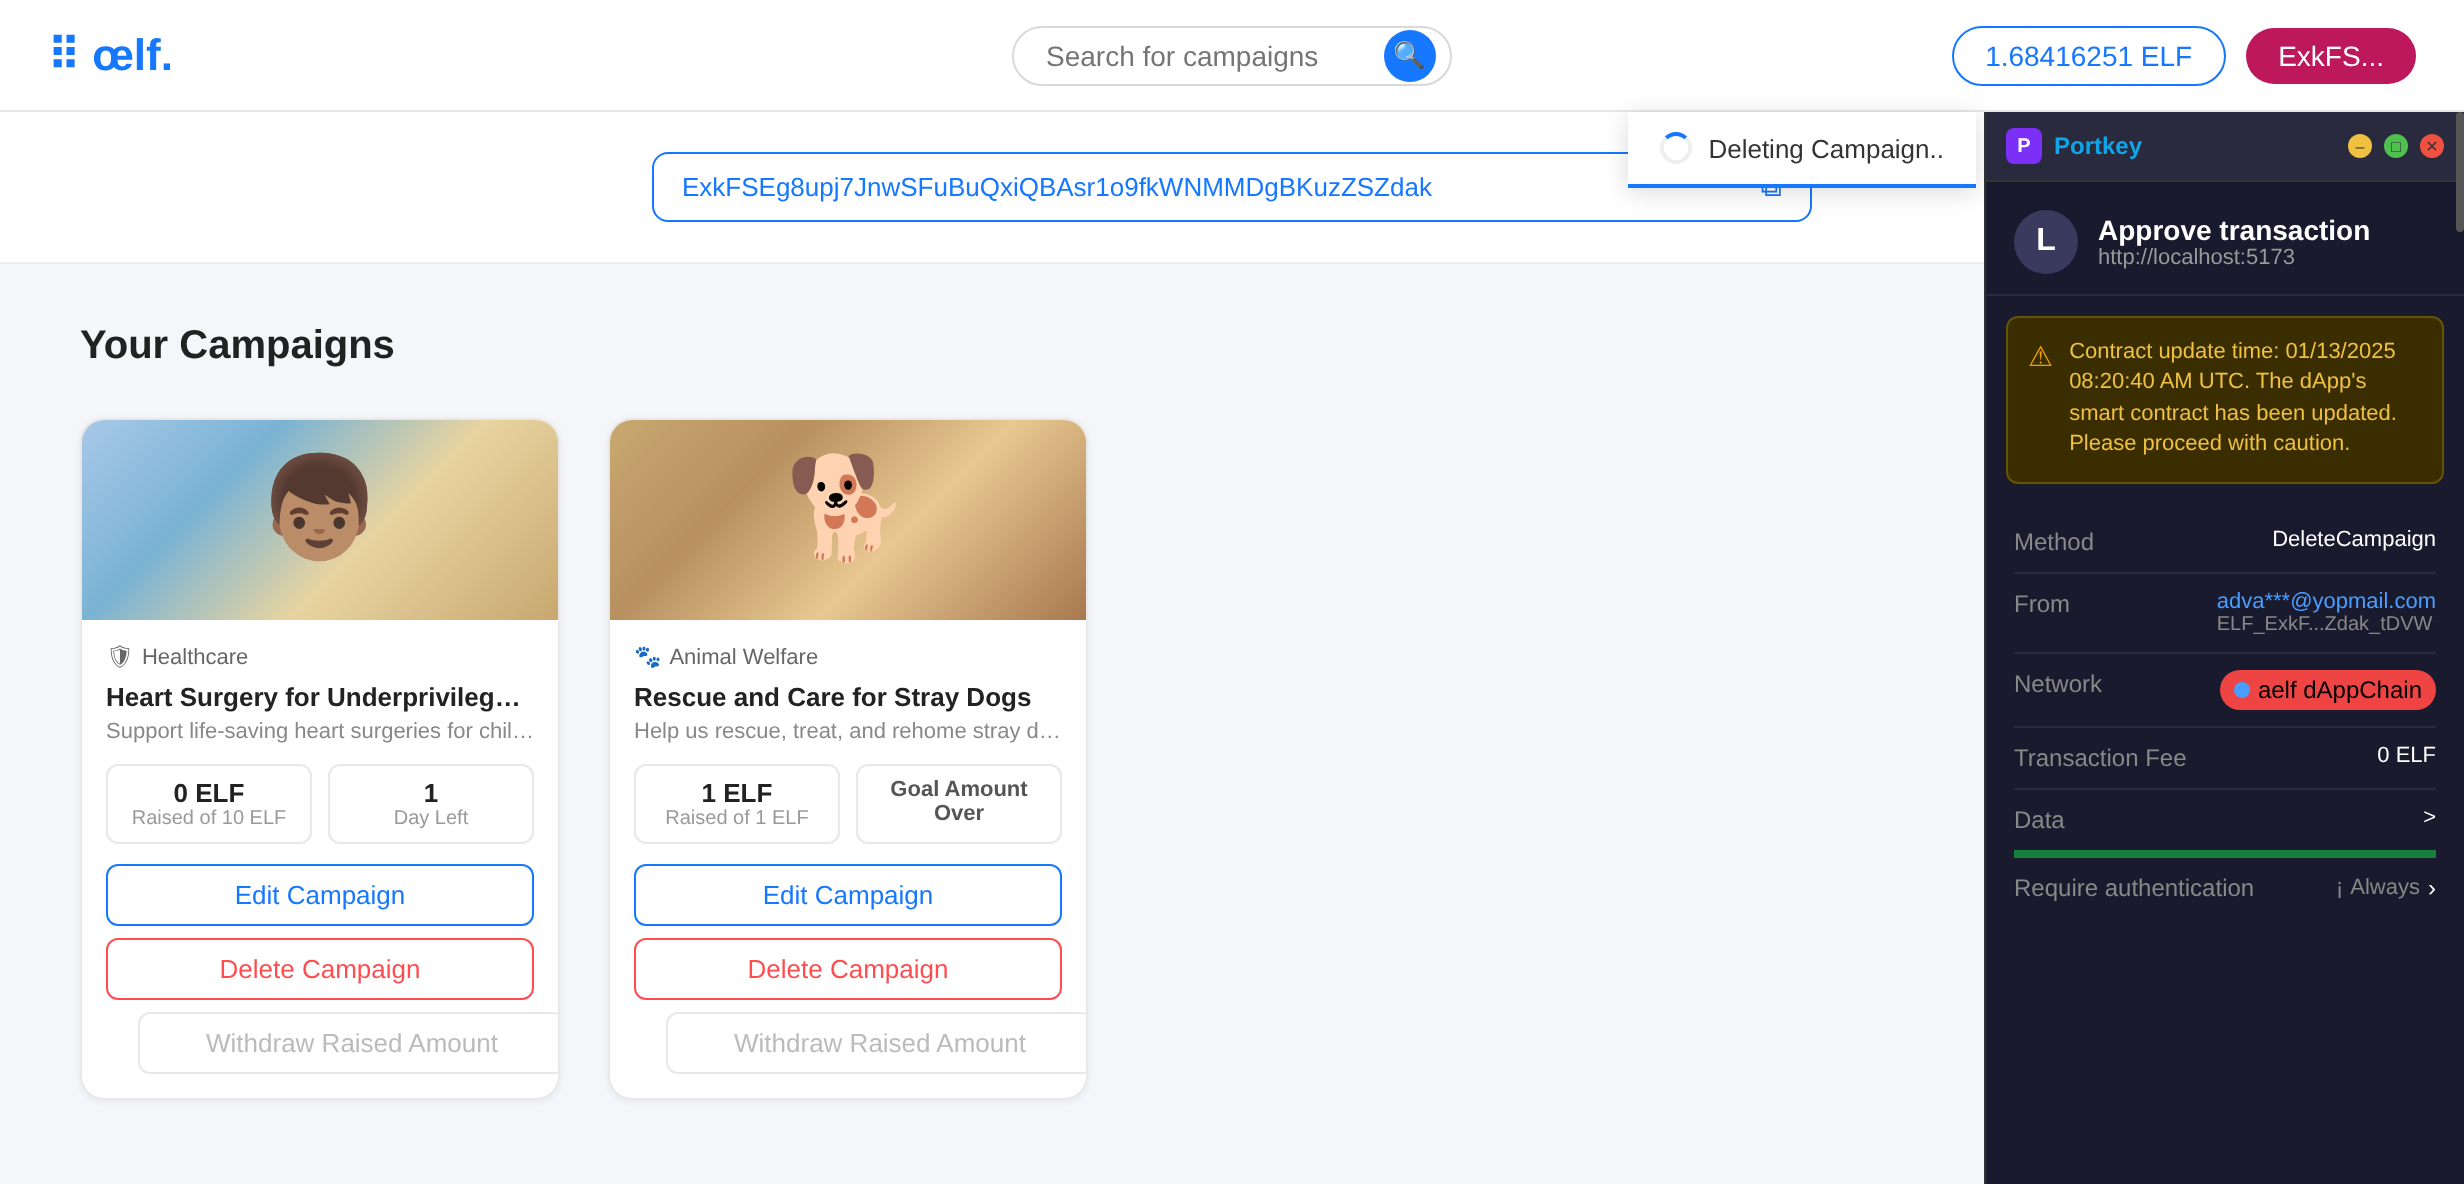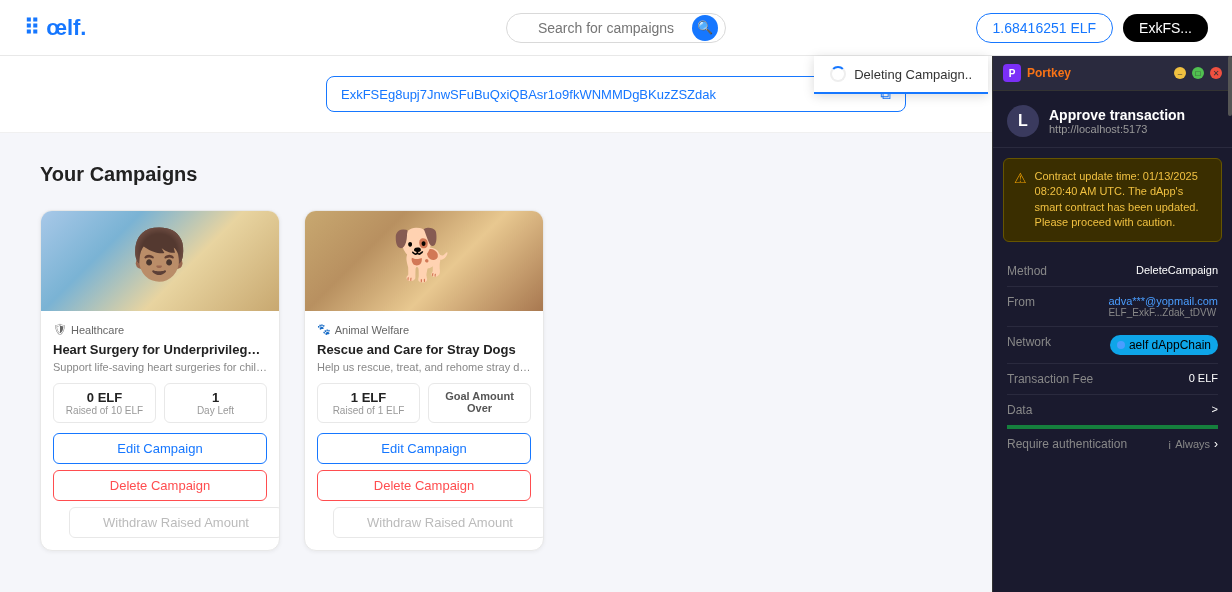--- a/index.html
+++ b/index.html
@@ -34,21 +34,20 @@
     }
     .search-input {
       border: 1px solid #d9d9d9;
       border-radius: 20px;
       padding: 6px 36px 6px 16px;
       font-size: 14px;
       color: #aaa;
       width: 220px;
       outline: none;
       background: #fff;
-      text-align: center;
     }
     .search-btn {
       position: absolute;
       right: 8px;
       background: #1677ff;
       border: none;
       border-radius: 50%;
       width: 26px;
       height: 26px;
       display: flex;
@@ -62,21 +61,21 @@
       border: 1.5px solid #1677ff;
       border-radius: 20px;
       padding: 6px 16px;
       font-size: 14px;
       color: #1677ff;
       background: #fff;
       cursor: pointer;
       margin-right: 10px;
     }
     .wallet-btn {
-      background: #000000;
+      background: #be185d;
       border: none;
       border-radius: 20px;
       padding: 6px 16px;
       font-size: 14px;
       color: #fff;
       cursor: pointer;
     }
     .spinner {
       width: 16px;
       height: 16px;
@@ -294,21 +293,21 @@
       border-radius: 4px;
       display: flex;
       align-items: center;
       justify-content: center;
       font-size: 10px;
       color: #fff;
       font-weight: bold;
     }
     .portkey-title-text {
       font-size: 12px;
-      color: #f97316;
+      color: #0ea5e9;
       font-weight: 600;
       flex: 1;
     }
     .portkey-controls {
       display: flex;
       gap: 6px;
       align-items: center;
     }
     .win-btn {
       width: 12px;
@@ -409,21 +408,21 @@
     }
     .detail-value small {
       display: block;
       color: #888;
       font-size: 10px;
     }
     .network-badge {
       display: flex;
       align-items: center;
       gap: 4px;
-      background: #0ea5e9;
+      background: #ef4444;
       padding: 3px 7px;
       border-radius: 10px;
     }
     .network-dot {
       width: 8px;
       height: 8px;
       background: #4a9eff;
       border-radius: 50%;
     }
     .data-row {

